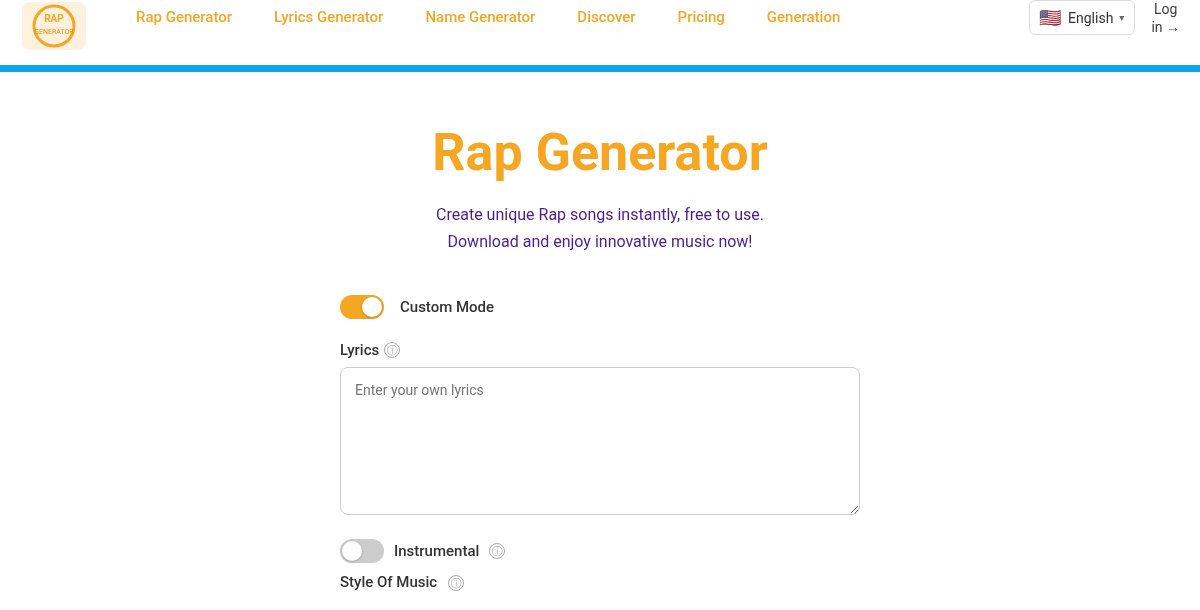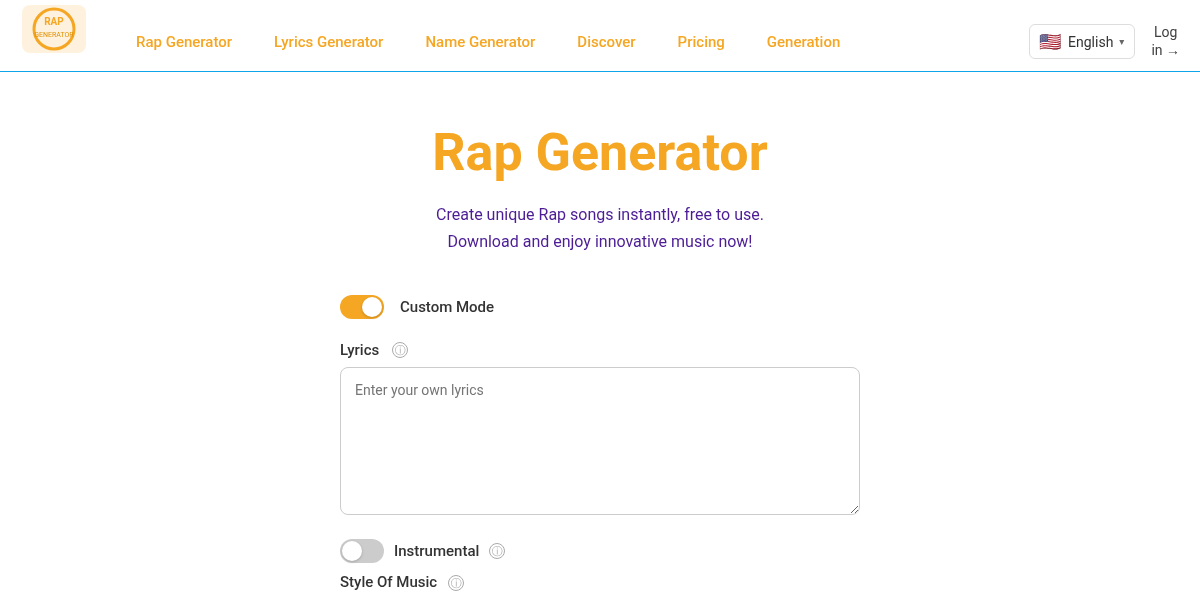--- a/index.html
+++ b/index.html
@@ -13,24 +13,24 @@
       background: #ffffff;
       color: #333;
       width: 1200px;
       min-height: 610px;
       overflow-x: hidden;
     }
 
     
     nav {
       display: flex;
-      align-items: flex-end;
-      padding: 12px 20px;
+      align-items: flex-start;
+      padding: 0 20px;
       height: 72px;
-      border-bottom: 1px solid #0ea5e9;
+      border-bottom: 7px solid #0ea5e9;
       position: relative;
     }
 
     .logo-wrap {
       margin-right: 30px;
       flex-shrink: 0;
     }
 
     .logo-svg {
       width: 68px;
@@ -163,21 +163,21 @@
     }
 
     
     .field-label {
       font-size: 15px;
       color: #333;
       font-weight: 500;
       margin-bottom: 8px;
       display: flex;
       align-items: center;
-      gap: 13px;
+      gap: 5px;
     }
 
     .info-icon {
       width: 16px;
       height: 16px;
       border: 1.5px solid #aaa;
       border-radius: 50%;
       display: inline-flex;
       align-items: center;
       justify-content: center;

